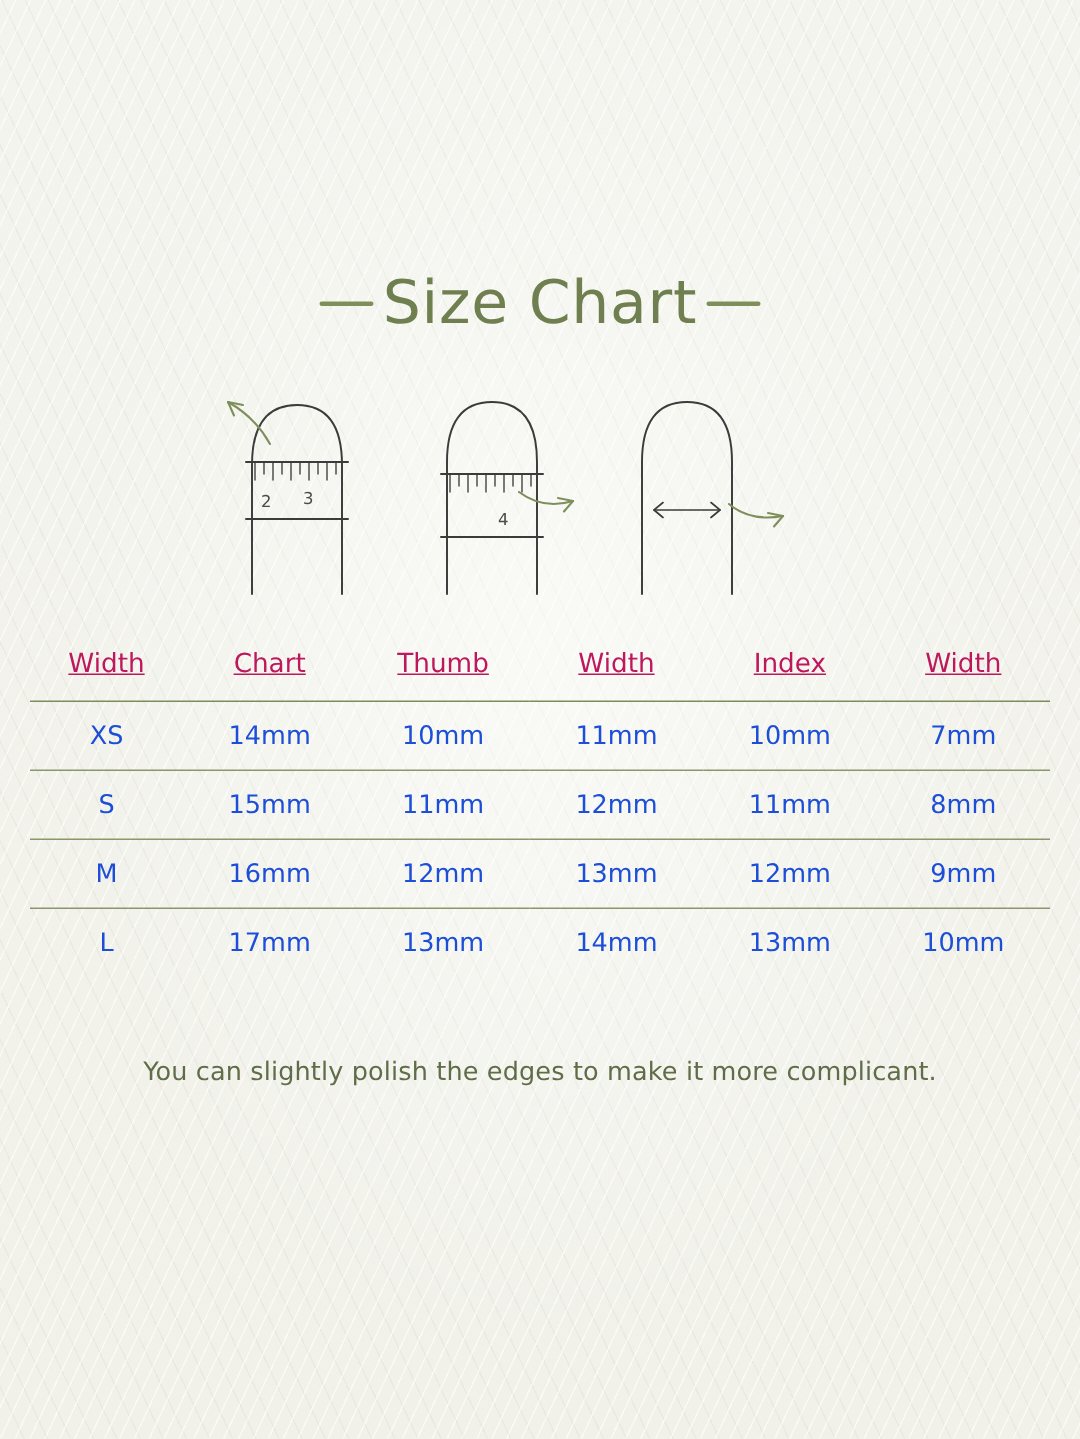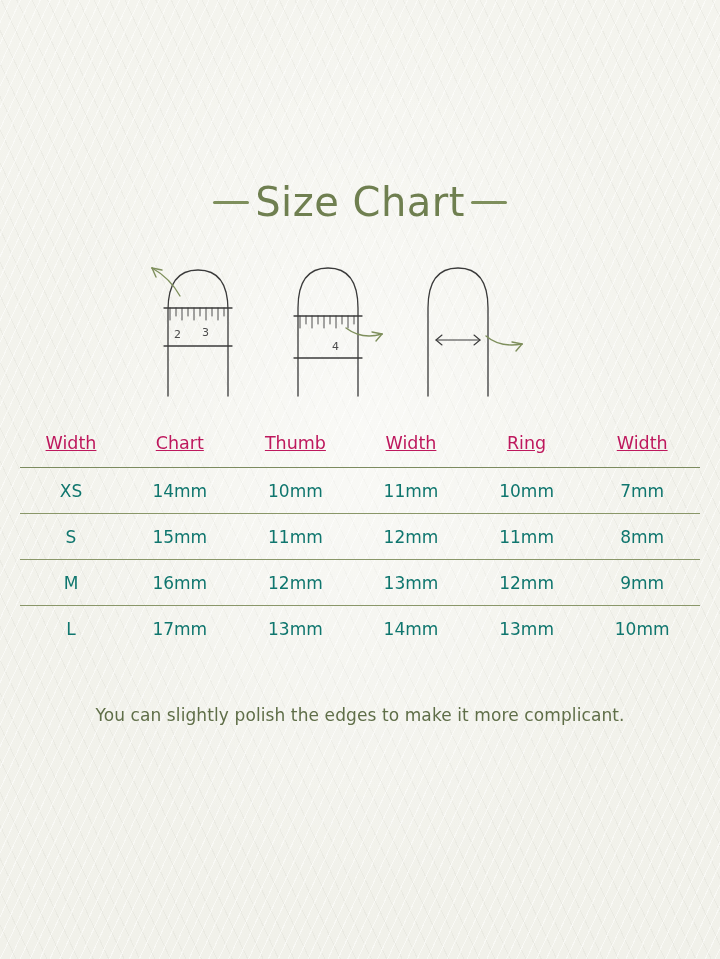--- a/index.html
+++ b/index.html
@@ -75,21 +75,21 @@
   table.size-table {
     width: 100%;
     border-collapse: collapse;
     table-layout: fixed;
   }
   table.size-table th,
   table.size-table td {
     text-align: center;
     font-weight: 400;
     font-size: 17px;
-    color: #0f766e;
+    color: #1d4ed8;
     padding: 13px 0 12px 0;
   }
   table.size-table thead th {
     font-size: 17.5px;
     color: #be185d;
     padding-bottom: 14px;
     text-decoration: underline;
   }
   table.size-table thead tr {
     border-bottom: 1.5px solid #7c8b5e;
@@ -193,21 +193,21 @@
 </div>
 
 <div class="table-wrap">
   <table class="size-table">
     <thead>
       <tr>
         <th class="size-col">Width</th>
         <th>Chart</th>
         <th>Thumb</th>
         <th>Width</th>
-        <th>Ring</th>
+        <th>Index</th>
         <th>Width</th>
       </tr>
     </thead>
     <tbody>
       <tr>
         <td class="size-col">XS</td>
         <td>14mm</td>
         <td>10mm</td>
         <td>11mm</td>
         <td>10mm</td>

